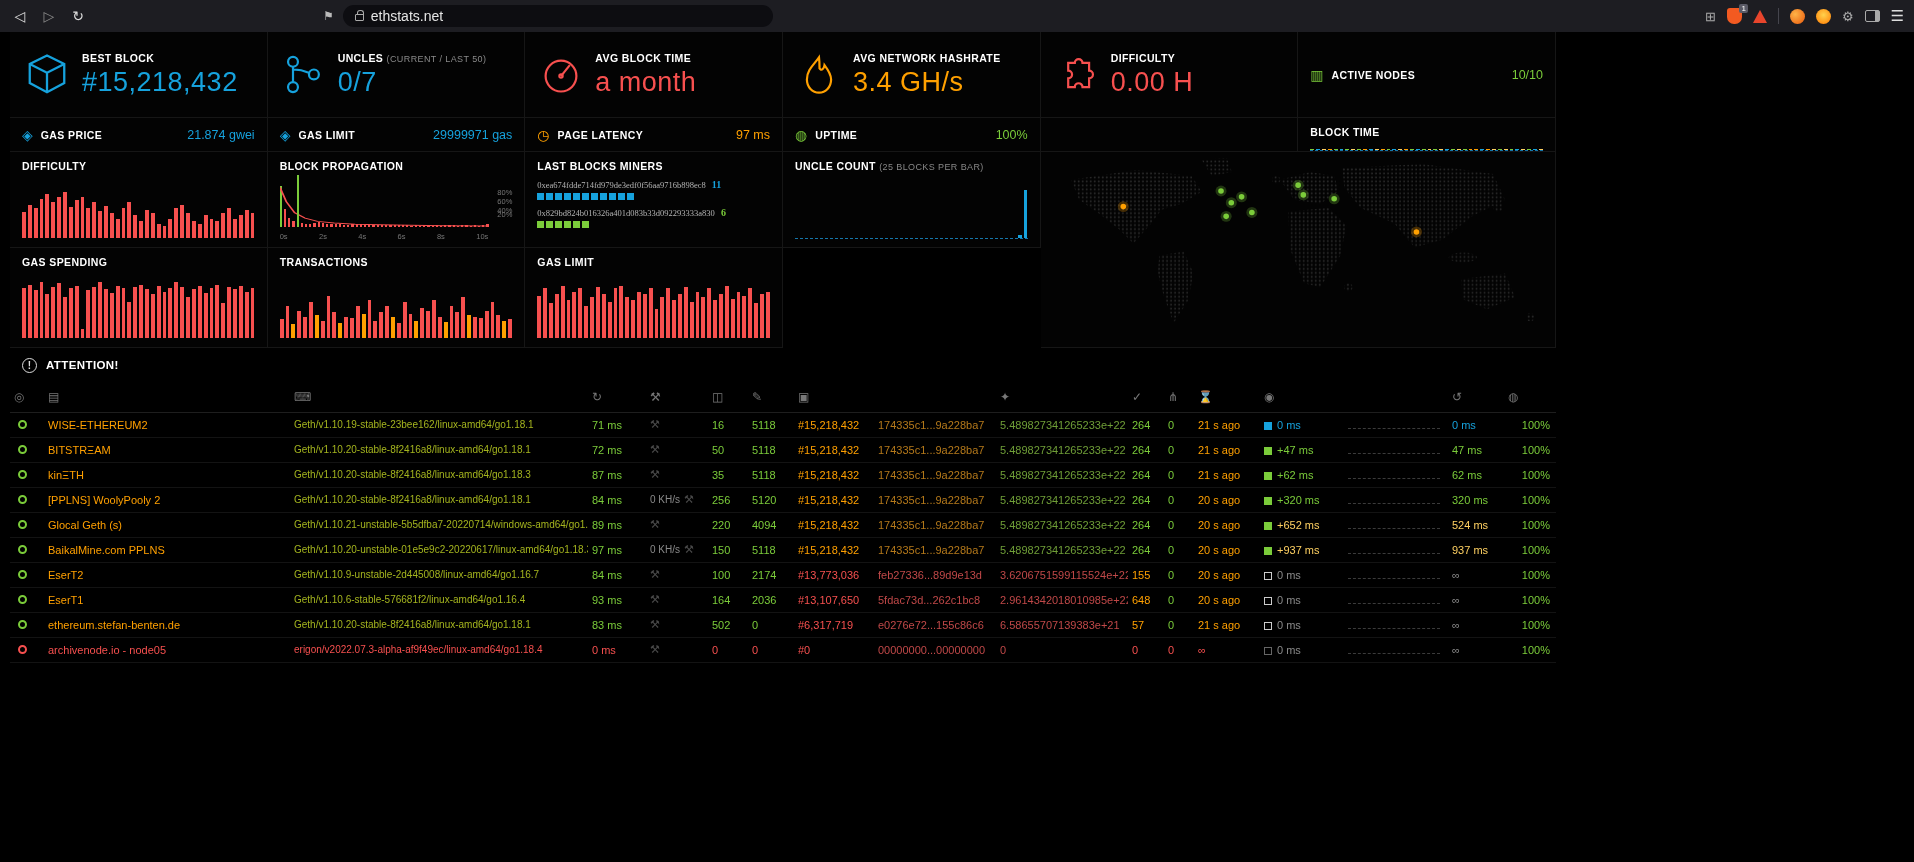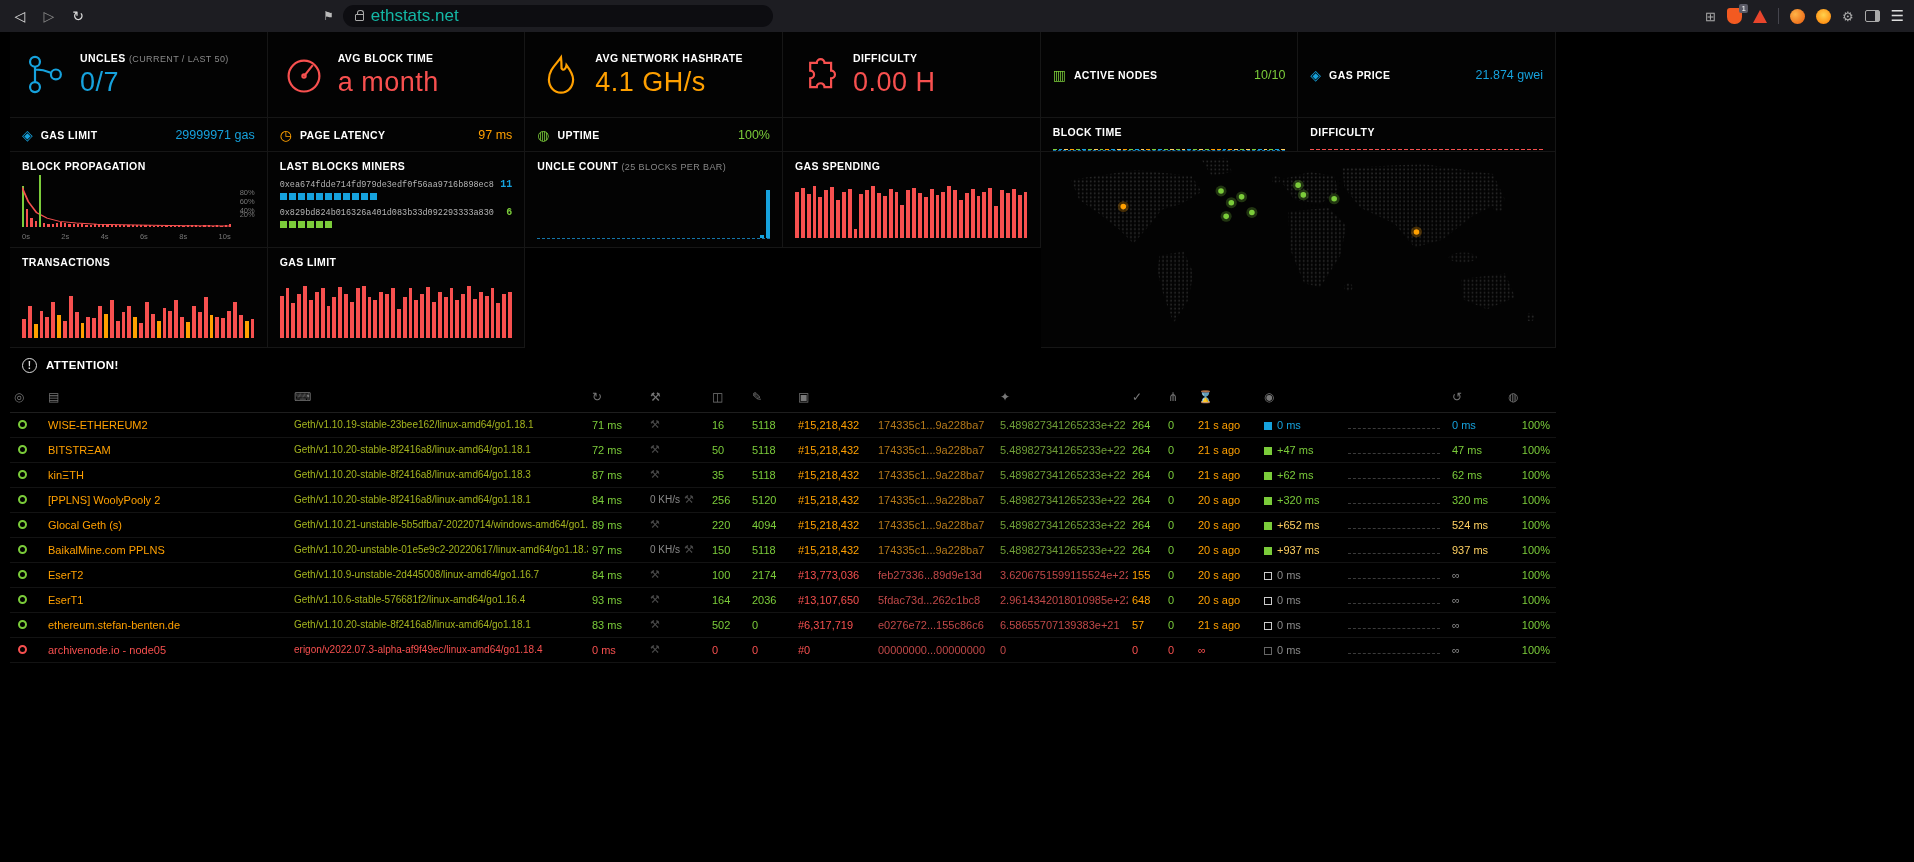--- a/index.html
+++ b/index.html
@@ -5,21 +5,21 @@
 *{margin:0;padding:0;box-sizing:border-box}
 html,body{background:#000;width:1914px;height:862px;overflow:hidden;font-family:"Liberation Sans",sans-serif;color:#ccc}
 
 .browser{height:32px;background:#1d1d22;display:flex;align-items:center;padding:0 10px;gap:9px}
 .nbtn{color:#ddd;font-size:14px;width:20px;text-align:center;cursor:pointer}
 .nbtn.dim{color:#888}
 .bmk{color:#bbb;font-size:12px;margin-left:226px}
 .urlbar{width:430px;height:22px;background:#0d0d11;border-radius:11px;display:flex;align-items:center;padding:0 12px;gap:7px}
 .lock{width:9px;height:7px;border:1px solid #aaa;border-radius:1px;position:relative;margin-top:3px}
 .lock:before{content:"";position:absolute;top:-5px;left:1px;width:5px;height:4px;border:1px solid #aaa;border-bottom:none;border-radius:3px 3px 0 0}
-.url{color:#14b8a6;font-size:17px}
+.url{color:#e5e5e5;font-size:14px}
 .right-icons{margin-left:auto;display:flex;align-items:center;gap:11px}
 .ric{color:#aaa;font-size:13px}
 .shield{width:15px;height:16px;background:#f35a21;border-radius:3px 3px 7px 7px;position:relative;display:inline-block}
 .badge{position:absolute;top:-4px;right:-6px;background:#5a5a66;color:#fff;font-size:8px;font-style:normal;padding:0 2px;border-radius:2px;line-height:9px}
 .tri{width:0;height:0;border-left:7px solid transparent;border-right:7px solid transparent;border-bottom:13px solid #e8452c;display:inline-block}
 .vdiv{width:1px;height:16px;background:#45454d}
 .dot{width:15px;height:15px;border-radius:50%;display:inline-block}
 .fox{background:radial-gradient(circle at 35% 35%,#ffb347,#e8590c)}
 .flame{background:radial-gradient(circle at 50% 40%,#ffd24d,#ff7a00)}
 .sidebar-ic{width:15px;height:12px;border:1px solid #aaa;border-radius:2px;position:relative;display:inline-block}
@@ -47,21 +47,21 @@
 .bars.dashed:after{content:"";position:absolute;left:0;right:0;bottom:-1px;border-bottom:1px dashed #1576aa}
 .bar{flex:1;min-height:1px}
 .bp-wrap .bars{right:36px;bottom:20px}
 .bp-line{position:absolute;left:12px;right:36px;top:32px;bottom:20px;width:calc(100% - 48px);height:44px}
 .bp-line polyline{stroke:#f7504f;fill:none;stroke-width:.9}
 .ytick{position:absolute;right:12px;font-size:7.5px;color:#777;line-height:1}
 .xticks{position:absolute;left:12px;right:36px;bottom:6px;display:flex;justify-content:space-between;font-size:7.5px;color:#777}
 .spike{position:absolute;left:29px;bottom:20px;height:52px;width:2px;background:#7bcc3a}
 
 .mrow{margin-top:7px}
-.mhash{font-family:Liberation Mono, monospace;font-size:8.5px;color:#b5b5b5;display:flex;justify-content:space-between;align-items:baseline;white-space:nowrap}
+.mhash{font-family:Liberation Serif, serif;font-size:8.5px;color:#b5b5b5;display:flex;align-items:baseline;white-space:nowrap}
 .mcount{font-size:10px;font-weight:bold;margin-left:6px}
 .msquares{display:flex;gap:2px;margin-top:3px}
 .msq{width:7px;height:7px}
 
 .map{grid-column:5/7;grid-row:3/5}
 .map svg{position:absolute;left:0;top:0;width:100%;height:100%}
 
 .attention{width:1546px;margin-left:10px;height:34px;display:flex;align-items:center;padding:0 12px;gap:9px}
 .att-ic{width:15px;height:15px;border:1px solid #ddd;border-radius:50%;color:#ddd;font-size:10px;display:flex;align-items:center;justify-content:center;font-weight:bold}
 .att-title{font-size:11.5px;font-weight:bold;color:#fff;letter-spacing:.4px}
@@ -105,20 +105,30 @@
     <span class="dot flame"></span>
     <span class="ric">⚙</span>
     <span class="sidebar-ic"></span>
     <span class="menu">☰</span>
   </div>
 </div>
 
 <div class="grid">
 
   <div class="cell tile cyan">
+    <svg width="46" height="46" viewBox="0 0 40 40">
+        <path d="M20 3 L35 10.5 L35 27 L20 35 L5 27 L5 10.5 Z"></path>
+        <path d="M5 10.5 L20 18 L35 10.5 M20 18 L20 35"></path>
+      </svg>
+    <div>
+        <div class="tile-label"><span>BEST BLOCK</span></div>
+      <div class="tile-value cyan">#15,218,432</div>
+      </div>
+  </div>
+  <div class="cell tile cyan">
     <svg width="44" height="44" viewBox="0 0 40 40">
         <circle cx="10" cy="8" r="4.5"></circle>
         <circle cx="10" cy="31" r="4.5"></circle>
         <circle cx="29" cy="19.5" r="4.5"></circle>
         <path d="M10 12.5 L10 26.5 M10 15 C18 15 21 16.5 24.8 18.2"></path>
       </svg>
     <div>
         <div class="tile-label"><span>UNCLES</span> <span class="sub">(CURRENT / LAST 50)</span></div>
       <div class="tile-value cyan">0/7</div>
       </div>
@@ -133,21 +143,21 @@
         <div class="tile-label"><span>AVG BLOCK TIME</span></div>
       <div class="tile-value red">a month</div>
       </div>
   </div>
   <div class="cell tile orange">
     <svg width="44" height="44" viewBox="0 0 40 40">
         <path d="M20 4 C16 10 9 15 9 24 C9 31 14 36 20 36 C26 36 31 31 31 24 C31 19 28 15 25 11 C24.5 15 22 16.5 20.5 14 C20.5 11 20.5 8 20 4 Z"></path>
       </svg>
     <div>
         <div class="tile-label"><span>AVG NETWORK HASHRATE</span></div>
-      <div class="tile-value orange">4.1 GH/s</div>
+      <div class="tile-value orange">3.4 GH/s</div>
       </div>
   </div>
   <div class="cell tile red">
     <svg width="44" height="44" viewBox="0 0 40 40">
         <path d="M12 9 h6 a3.5 3.5 0 1 1 7 0 h6 v7 a3.5 3.5 0 1 1 0 7 v8 h-6 a3.5 3.5 0 1 0 -7 0 h-6 v-8 a3.5 3.5 0 1 0 0 -7 Z"></path>
       </svg>
     <div>
         <div class="tile-label"><span>DIFFICULTY</span></div>
       <div class="tile-value red">0.00 H</div>
       </div>

